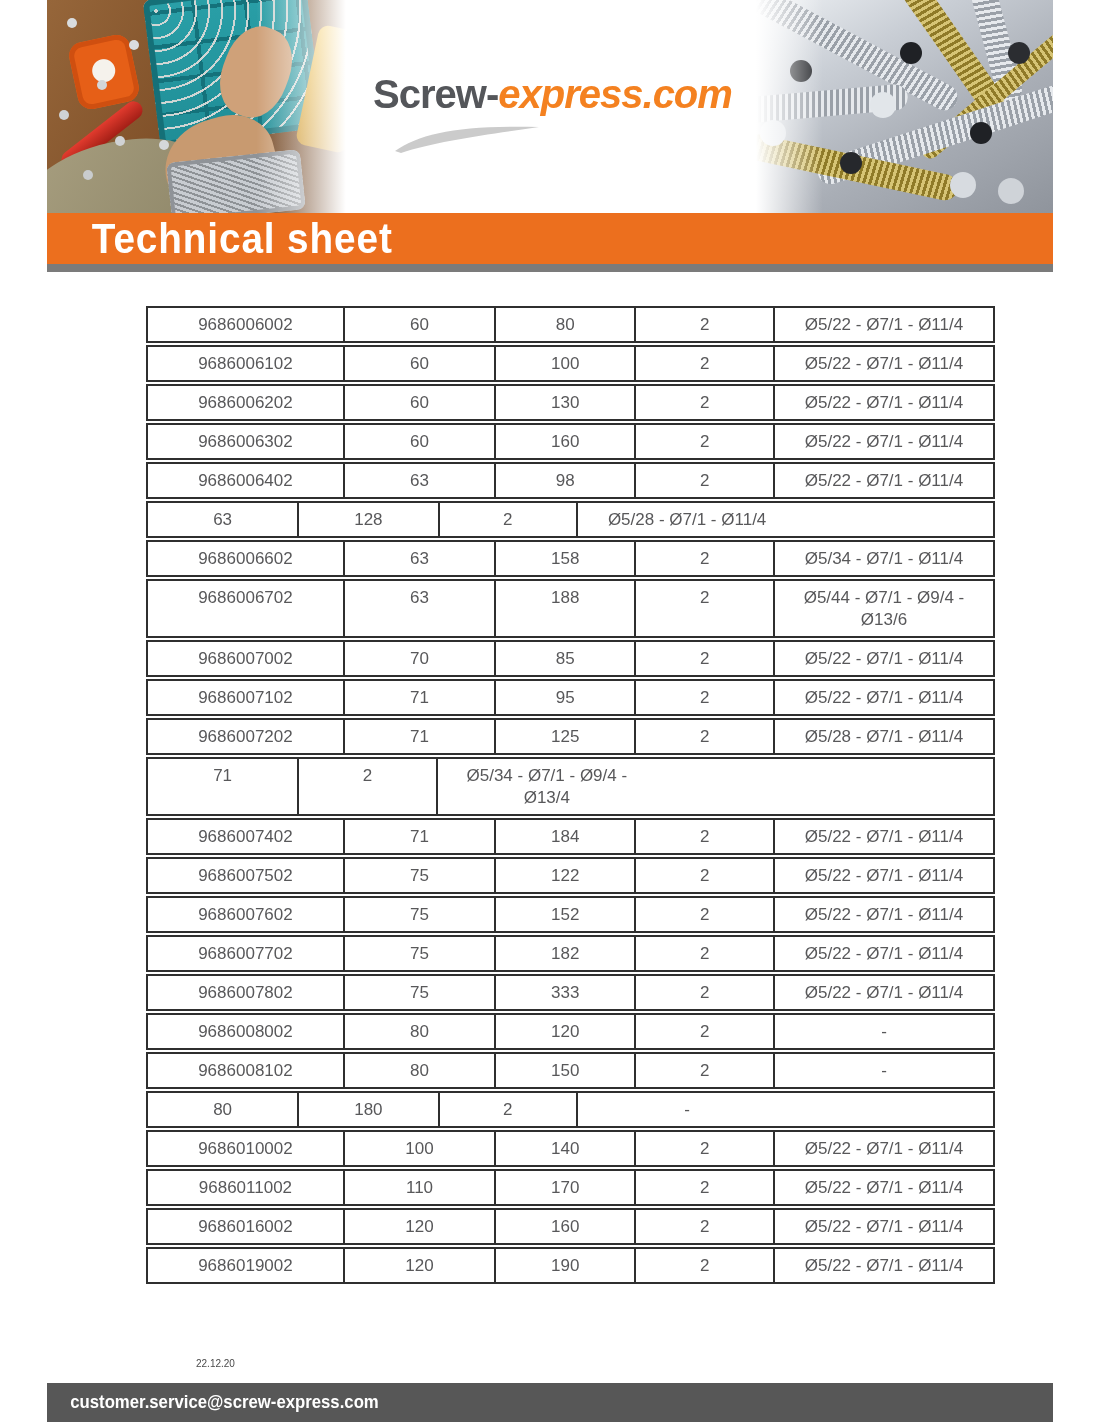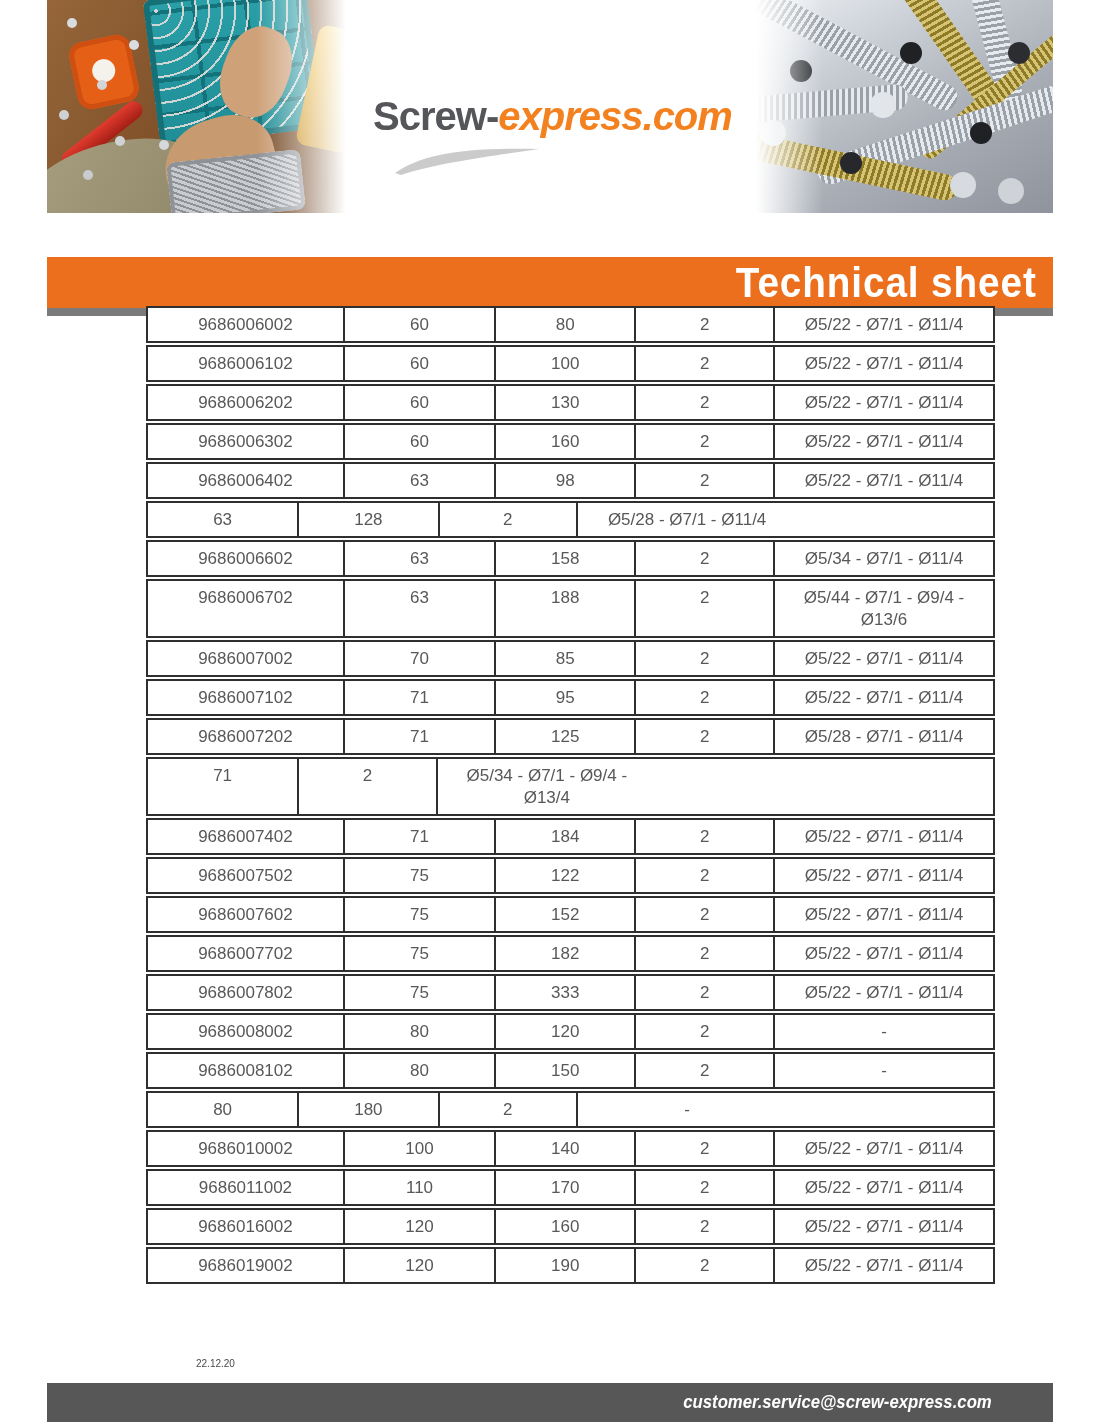--- a/index.html
+++ b/index.html
@@ -1,21 +1,21 @@
 <!DOCTYPE html>
 <html style="--banner_orange: #EC6F1E; --logo_orange: #F48120; --logo_gray: #54565A; --strip_gray: #7B7B7B; --footer_bg: #575757; --table_border: #2F2F2F; --table_text: #58585A; --swoosh_gray: #CBCBCB;"><head>
 <meta charset="utf-8">
 <style>
   html,body{margin:0;padding:0;background:#fff;}
   body{width:1100px;font-family:"Liberation Sans","DejaVu Sans",sans-serif;}
   .page{position:relative;width:1100px;height:1422px;overflow:hidden;background:#fff;}
 
   
   .header{position:absolute;left:47px;top:0;width:1006px;}
-  .photos{display:flex;height:257px;}
+  .photos{display:flex;height:213px;}
   .photo{position:relative;overflow:hidden;height:213px;flex:0 0 auto;}
   .photo-left{width:308px;background:linear-gradient(120deg,#96663a 0%,#7c4d26 55%,#663c1c 100%);}
   .photo-right{width:303px;background:linear-gradient(150deg,#eef1f4 0%,#c9ced5 30%,#a9aeb6 62%,#8f949c 100%);}
   .photo i{position:absolute;display:block;}
 
   
   .lp-box{left:104px;top:-10px;width:164px;height:148px;border-radius:8px;transform:rotate(-7deg);
     background:
       repeating-radial-gradient(circle at 12px 12px,#cfd6d4 0 2px,transparent 2px 13px),
       repeating-linear-gradient(0deg,transparent 0 30px,#14727b 30px 34px),
@@ -61,39 +61,39 @@
     background:linear-gradient(to right,#fff 2%,rgba(255,255,255,0) 24%);}
 
   
   .logo-area{flex:1 1 auto;background:#fff;display:flex;flex-direction:column;justify-content:center;padding-top:14px;}
   .logo-text{text-align:center;font-size:40px;font-weight:bold;letter-spacing:-1px;white-space:nowrap;
     color:var(--logo_gray,#54565A);}
   .logo-orange{color:var(--logo_orange,#F48120);font-style:italic;}
   .swoosh{margin:4px 0 0 36px;}
 
   
-  .banner{height:51px;background:var(--banner_orange,#EC6F1E);text-align:right;line-height:51px;}
+  .banner{height:51px;background:var(--banner_orange,#EC6F1E);text-align:left;line-height:51px;padding-left:28px;}
   .banner-text{display:inline-block;transform:scaleX(.9);font-size:43px;font-weight:bold;color:#fff;letter-spacing:1px;white-space:nowrap;}
   .strip{height:8px;background:var(--strip_gray,#7B7B7B);}
 
   
   .spec-table{position:absolute;left:146px;top:306px;width:849px;}
   .row{display:flex;border:2px solid var(--table_border,#2F2F2F);margin-bottom:2px;height:37px;box-sizing:border-box;background:#fff;}
   .row.tall{height:59px;}
   .cell{box-sizing:border-box;border-right:2px solid var(--table_border,#2F2F2F);display:flex;align-items:center;justify-content:center;
     color:var(--table_text,#58585A);font-size:17px;line-height:22px;text-align:center;}
   .cell:last-child{border-right:none;justify-content:center;}
   .c0{width:23.3%}.c1{width:17.9%}.c2{width:16.6%}.c3{width:16.4%}.c4{width:25.8%}
   .c4 span{display:inline-block;max-width:205px;}
   .tall .cell{align-items:flex-start;padding-top:6px;}
 
   
   .date{position:absolute;left:196px;top:1310px;font-size:10px;color:#4a4a4a;margin-top:48px;}
   .footer{position:absolute;left:47px;top:1383px;width:1006px;height:39px;line-height:39px;
-    background:var(--footer_bg,#575757);text-align:right;padding-right:61px;box-sizing:border-box;font-style:italic;}
+    background:var(--footer_bg,#575757);text-align:left;padding-right:61px;box-sizing:border-box;}
   .footer-email{display:inline-block;transform:scaleX(.93);transform-origin:right center;
     font-weight:bold;font-size:18px;color:#fff;white-space:nowrap;}
 </style>
 </head>
 <body>
 
 <div class="page">
 
   <header class="header">
     <div class="photos">

